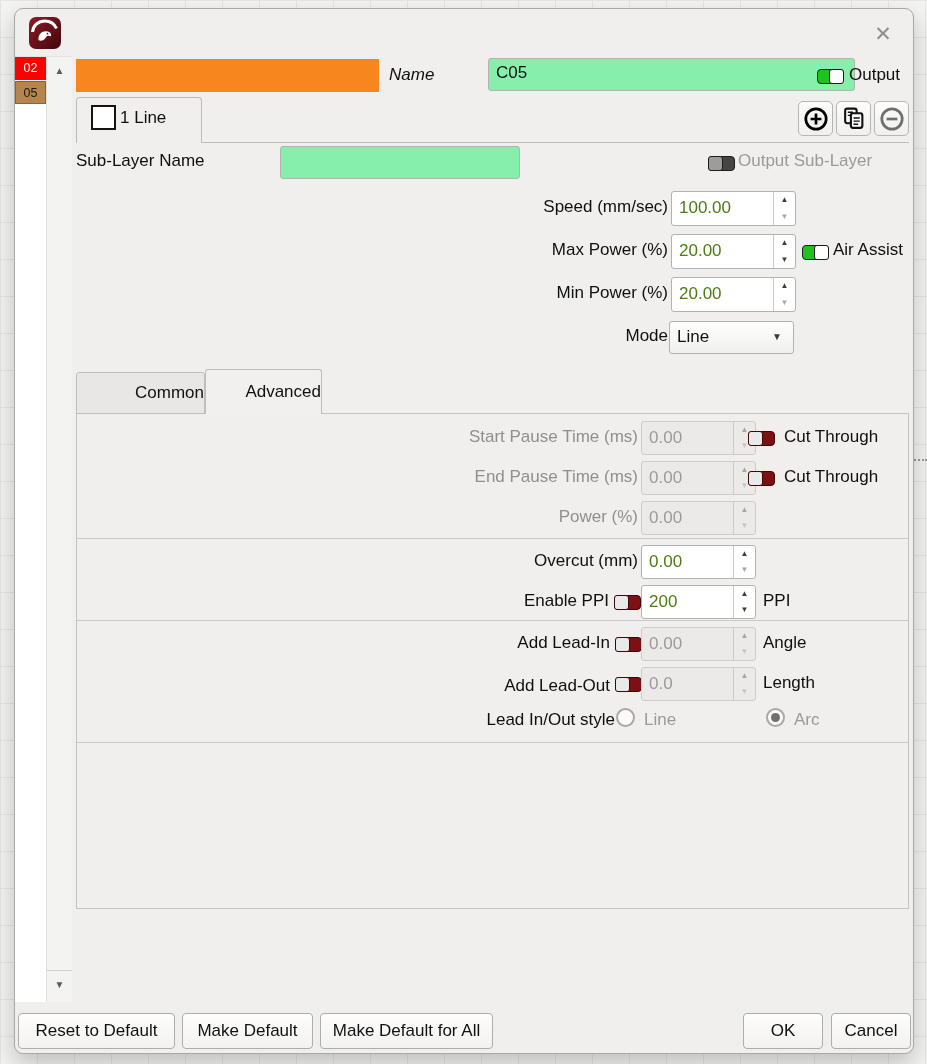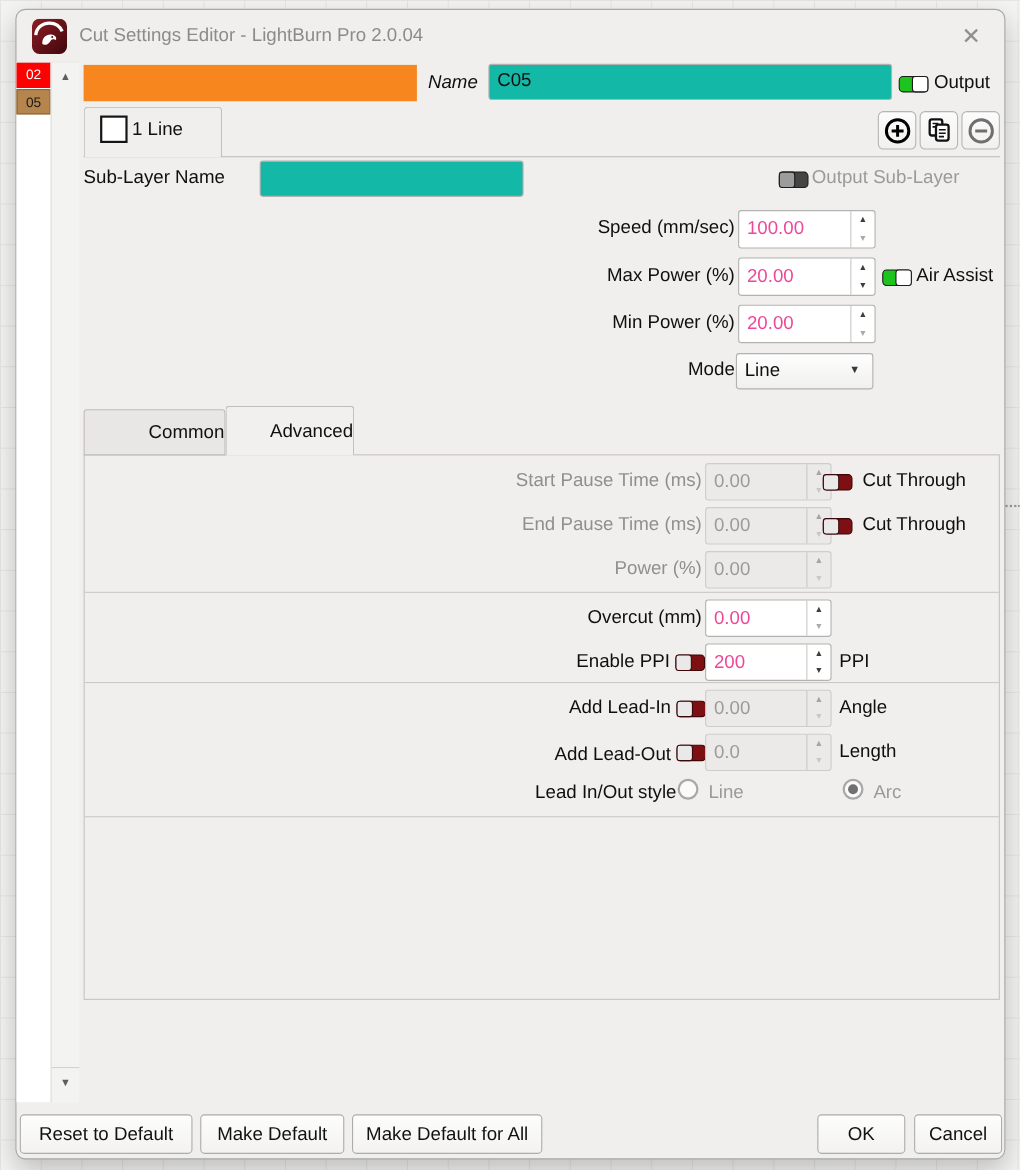--- a/index.html
+++ b/index.html
@@ -29,25 +29,25 @@
   
   #layer-panel{position:absolute;left:0;top:47px;width:56px;height:945px;background:#ffffff;
     border-right:1px solid #e2e2e0;border-top:1px solid #e2e2e0;}
   .layer-item{position:absolute;left:0;width:31px;height:23px;font-size:12.5px;
     text-align:center;line-height:23px;}
   #scrollbar{position:absolute;left:31px;top:0;width:25px;height:945px;background:#f3f3f2;
     border-left:1px solid #ddddda;}
   .scroll-arrow{position:absolute;left:0;width:25px;height:23px;text-align:center;
     font-size:10px;color:#5d5d5d;line-height:23px;}
   
-  .txt{position:absolute;height:33px;background:#14b8a6;border:1px solid #b2b2b0;border-radius:3px;
-    font-family:inherit;font-size:17px;color:#101010;padding:0 0 3px 7px;box-sizing:border-box;outline:none;}
+  .txt{position:absolute;height:33px;background:#86efac;border:1px solid #b2b2b0;border-radius:3px;
+    font-family:inherit;font-size:17px;color:#101010;padding:0 0 3px 7px;box-sizing:border-box;outline:none;margin-left:44px;}
   .spin{position:absolute;width:125px;height:35px;background:#fff;border:1px solid #b2b2b0;
     border-radius:3px;display:flex;box-sizing:border-box;}
-  .spin .val{flex:1;font-size:17px;color:#ec4899;padding:6px 0 0 7px;overflow:hidden;}
+  .spin .val{flex:1;font-size:17px;color:#4d7c0f;padding:6px 0 0 7px;overflow:hidden;}
   .spin .btns{width:21px;border-left:1px solid #c9c9c7;display:flex;flex-direction:column;}
   .spin .btns span{flex:1;text-align:center;font-size:8px;line-height:16px;}
   .spin .up{color:#3d3d3d;} .spin .dn{color:#a9a9a9;}
   .spin.both .dn{color:#3d3d3d;}
   .spin.disabled{background:#eceae8;border-color:#cdcdcb;}
   .spin.disabled .val{color:#9b9b9b;}
   .spin.disabled .up{color:#a5a5a5;} .spin.disabled .dn{color:#c7c7c5;}
   .spin.advanced{width:115px;height:34px;}
   
   .tog{position:absolute;width:25px;height:13px;border:1px solid #1c1c1c;border-radius:4px;}
@@ -105,21 +105,20 @@
         <stop offset="0" stop-color="#8f1c25"></stop>
             <stop offset="1" stop-color="#3f080c"></stop>
       </linearGradient>
         </defs>
       <rect width="32" height="32" rx="7" fill="url(#g)"></rect>
       <path d="M3.5 15 C4 8.5 9 4 16 4 C21 4 25.5 7 27.5 11.5" stroke="#fff" stroke-width="3" fill="none"></path>
       <path d="M9.5 23 C9 17 13.5 13.5 18.5 14.5 C21.5 15.2 22.8 17.3 21.8 19.3 C19.8 18.3 17.8 18.6 16.8 20.4 C15 23.4 11.6 24.6 9.5 23 Z" fill="#fff"></path>
       <circle cx="18.5" cy="16.6" r="0.9" fill="#45080c"></circle>
     </svg>
   </div>
-  <div id="win-title">Cut Settings Editor - LightBurn Pro 2.0.04</div>
   <div id="close-btn">✕</div>
 
   <div id="layer-panel">
     <div class="layer-item" style="top: 0px; background: rgb(254, 0, 0); color: rgb(255, 255, 255);">02</div>
     <div class="layer-item" style="top: 24px; border: 1px solid rgb(138, 100, 55); box-sizing: border-box; background: rgb(181, 133, 77); color: rgb(26, 26, 26);">05</div>
     <div id="scrollbar">
       <div class="scroll-arrow" style="top:2px;">▲</div>
       <div class="abs" style="left:0;top:913px;width:25px;height:1px;background:#d2d2d0;"></div>
       <div class="scroll-arrow" style="top:916px;">▼</div>
     </div>

